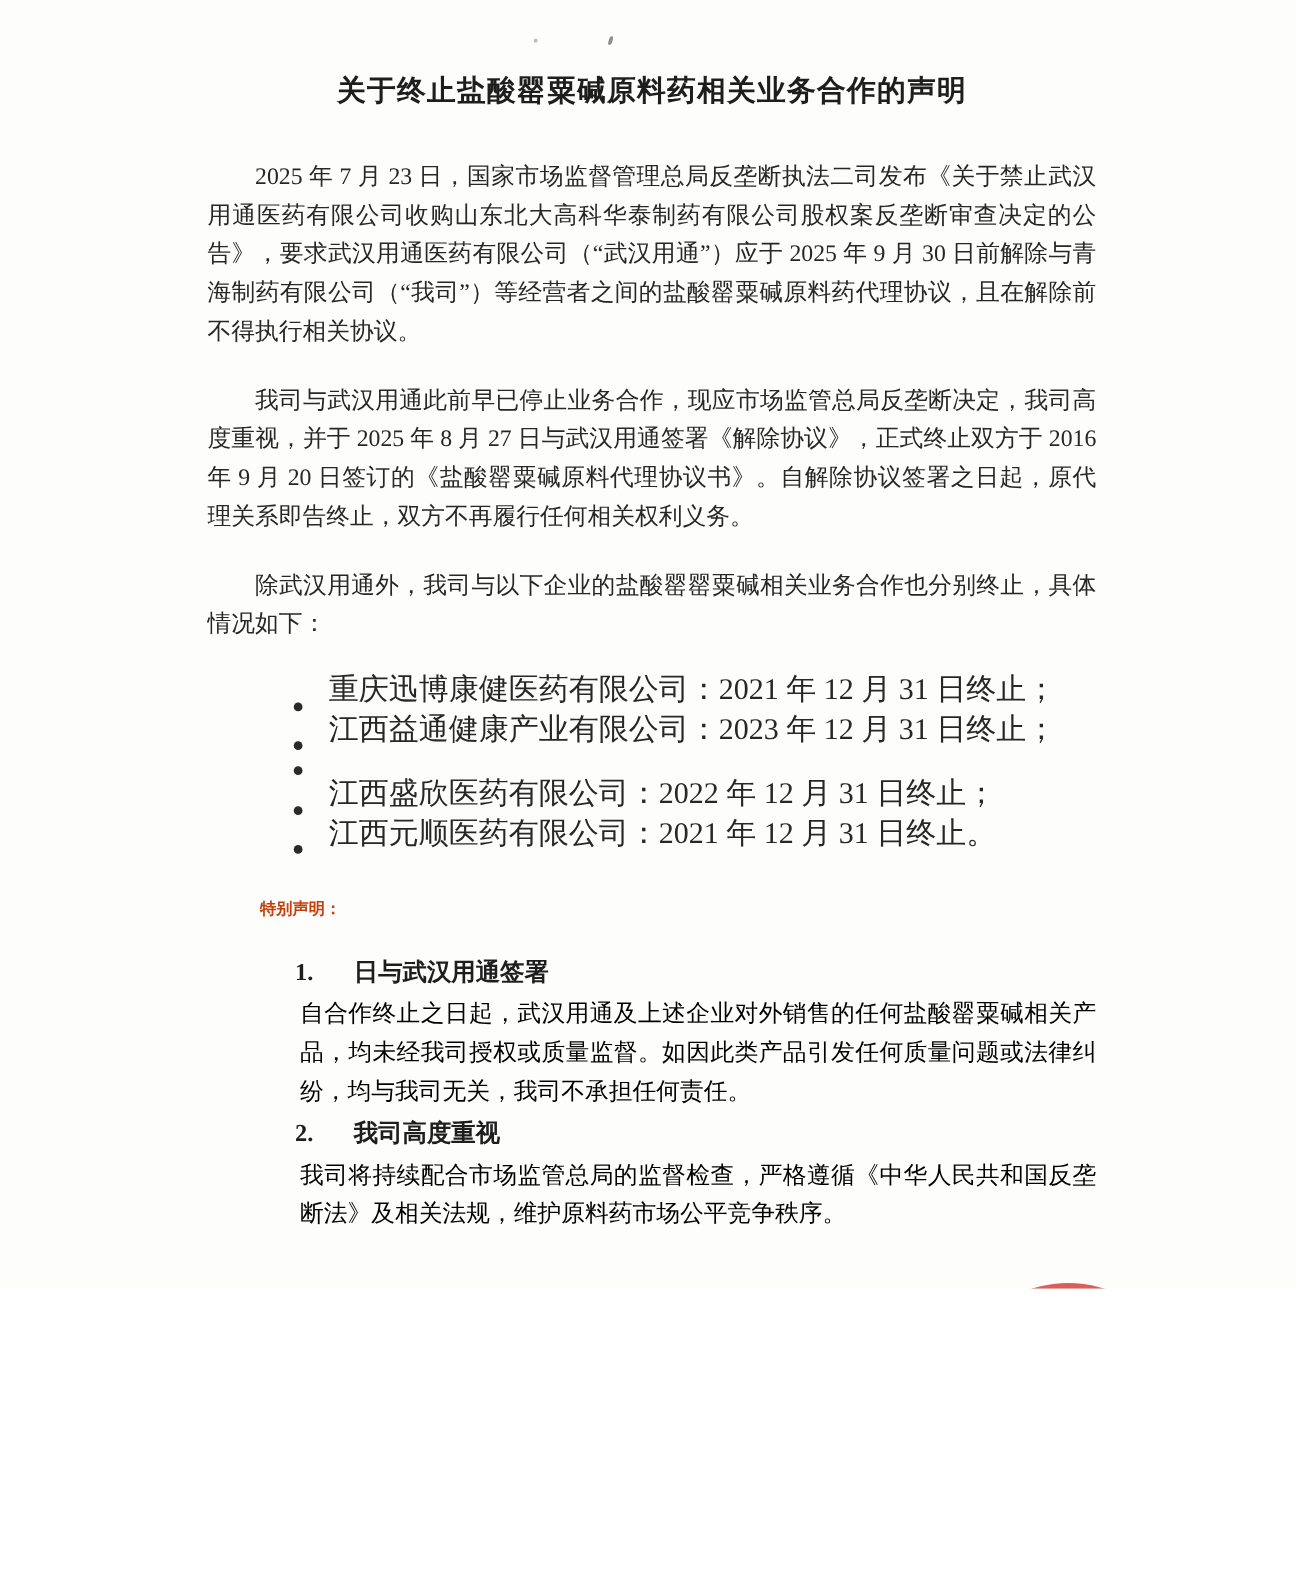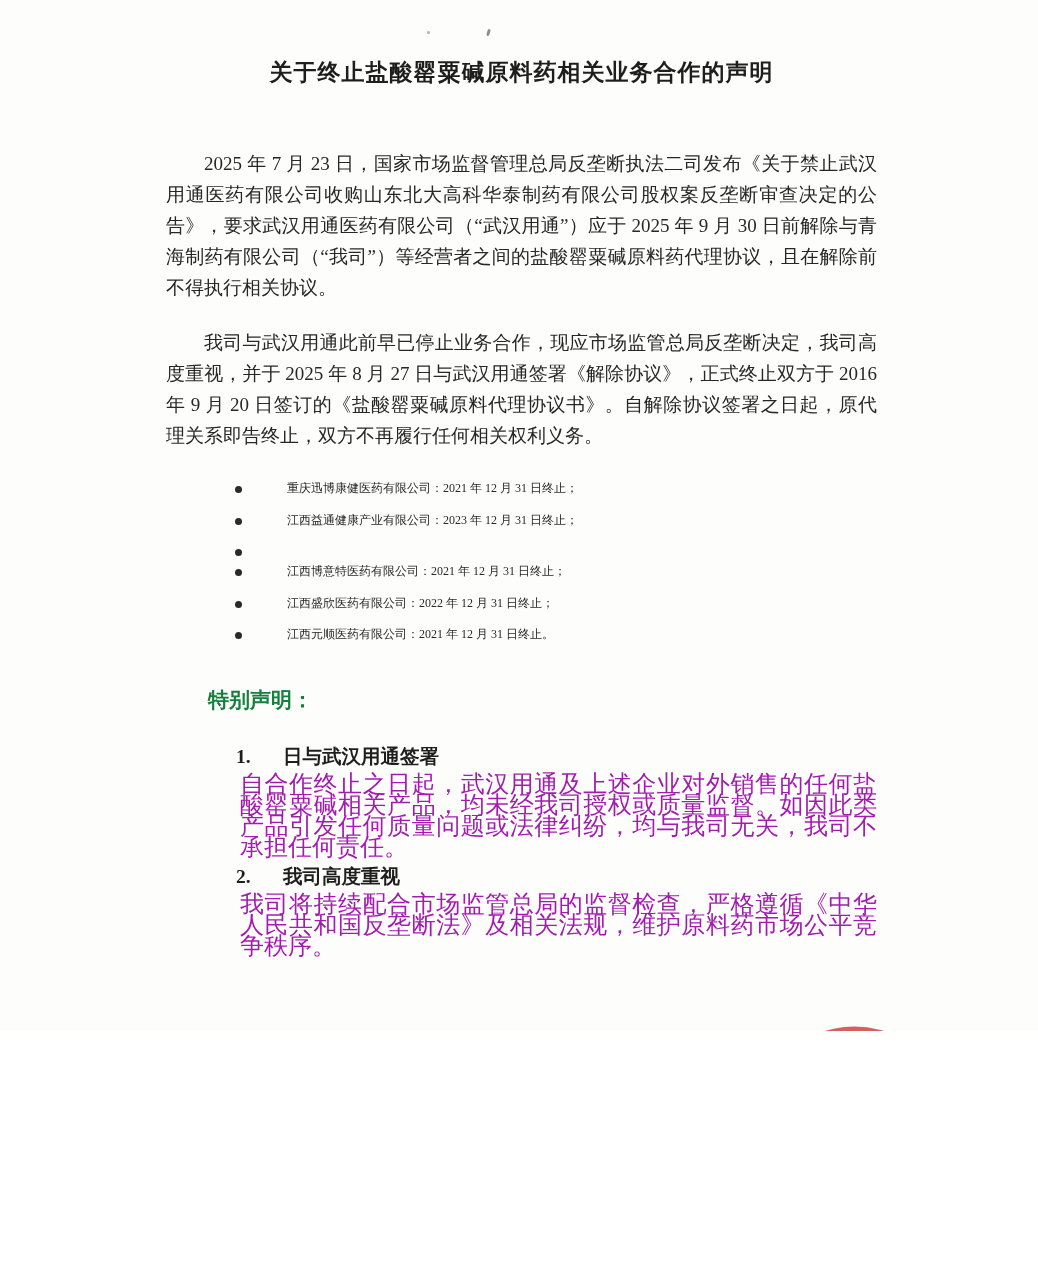--- a/index.html
+++ b/index.html
@@ -28,66 +28,65 @@
     color: #1e1e1e;
   }
   .para {
     margin: 24px 0 0 0;
     font-size: 19px;
     line-height: 31px;
     text-align: justify;
     text-indent: 2em;
     color: #272727;
   }
-  .para.first { margin-top: 60px; }
+  .para.first { margin-top: 38px; }
   .bullets {
     margin: 22px 0 0 0;
     padding: 0;
     list-style: none;
   }
   .bullets li {
     display: flex;
-    align-items: flex-start;
-    font-size: 12px;
+    align-items: flex-end;
+    font-size: 24px;
     line-height: 31.5px;
     padding-left: 69px;
     color: #272727;
-    gap: 24px;
   }
   .dot {
     flex: none;
     width: 7px;
     height: 7px;
     border-radius: 50%;
     background: #2a2a2a;
     margin: 13px 21px 0 0;
   }
   .special-heading {
     margin: 35px 0 0 42px;
-    font-size: 21px;
-    font-weight: bold;
-    color: #15803d;
+    font-size: 13px;
+    font-weight: bold;
+    color: #c2410c;
   }
   .num-item { margin-top: 27px; }
   .num-item.second { margin-top: 3px; }
   .num-head {
     display: flex;
     padding-left: 70px;
     font-size: 19.5px;
     font-weight: bold;
     line-height: 31px;
     color: #1e1e1e;
   }
   .num-head .num { width: 47px; flex: none; }
   .num-body {
     margin: 2px 0 0 74px;
-    font-size: 24px;
-    line-height: 21px;
+    font-size: 19px;
+    line-height: 31px;
     text-align: justify;
-    color: #a21caf;
+    color: #000000;
   }
   .signature {
     position: absolute;
     top: 1101px;
     right: 118px;
     text-align: right;
     font-size: 21px;
     color: #1c1c1c;
     z-index: 2;
   }
@@ -129,36 +128,33 @@
   <div class="speck b"></div>
 
   <div class="content">
 
     <h1 class="title">关于终止盐酸罂粟碱原料药相关业务合作的声明</h1>
 
     <p class="para first">2025 年 7 月 23 日，国家市场监督管理总局反垄断执法二司发布《关于禁止武汉用通医药有限公司收购山东北大高科华泰制药有限公司股权案反垄断审查决定的公告》，要求武汉用通医药有限公司（“武汉用通”）应于 2025 年 9 月 30 日前解除与青海制药有限公司（“我司”）等经营者之间的盐酸罂粟碱原料药代理协议，且在解除前不得执行相关协议。</p>
 
     <p class="para">我司与武汉用通此前早已停止业务合作，现应市场监管总局反垄断决定，我司高度重视，并于 2025 年 8 月 27 日与武汉用通签署《解除协议》，正式终止双方于 2016 年 9 月 20 日签订的《盐酸罂粟碱原料代理协议书》。自解除协议签署之日起，原代理关系即告终止，双方不再履行任何相关权利义务。</p>
 
+    <p class="para">除武汉用通外，我司与以下企业的盐酸罂罂粟碱相关业务合作也分别终止，具体情况如下：</p>
 
     <ul class="bullets">
       <li>
         <span class="dot"></span>
         <span>重庆迅博康健医药有限公司：2021 年 12 月 31 日终止；</span>
       </li>
       <li>
         <span class="dot"></span>
         <span>江西益通健康产业有限公司：2023 年 12 月 31 日终止；</span>
       </li>
       <li>
         <span class="dot"></span>
-      </li>
-      <li>
-        <span class="dot"></span>
-        <span>江西博意特医药有限公司：2021 年 12 月 31 日终止；</span>
       </li>
       <li>
         <span class="dot"></span>
         <span>江西盛欣医药有限公司：2022 年 12 月 31 日终止；</span>
       </li>
       <li>
         <span class="dot"></span>
         <span>江西元顺医药有限公司：2021 年 12 月 31 日终止。</span>
       </li>
     </ul>

